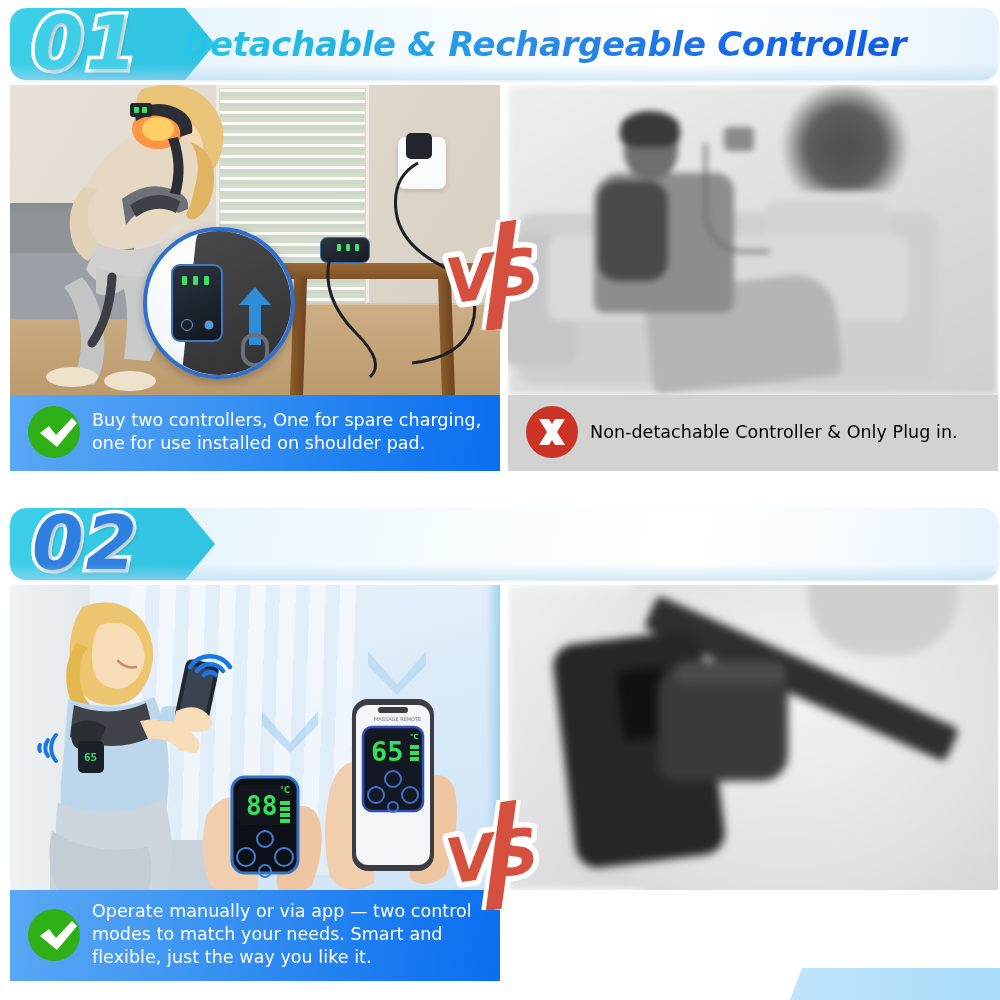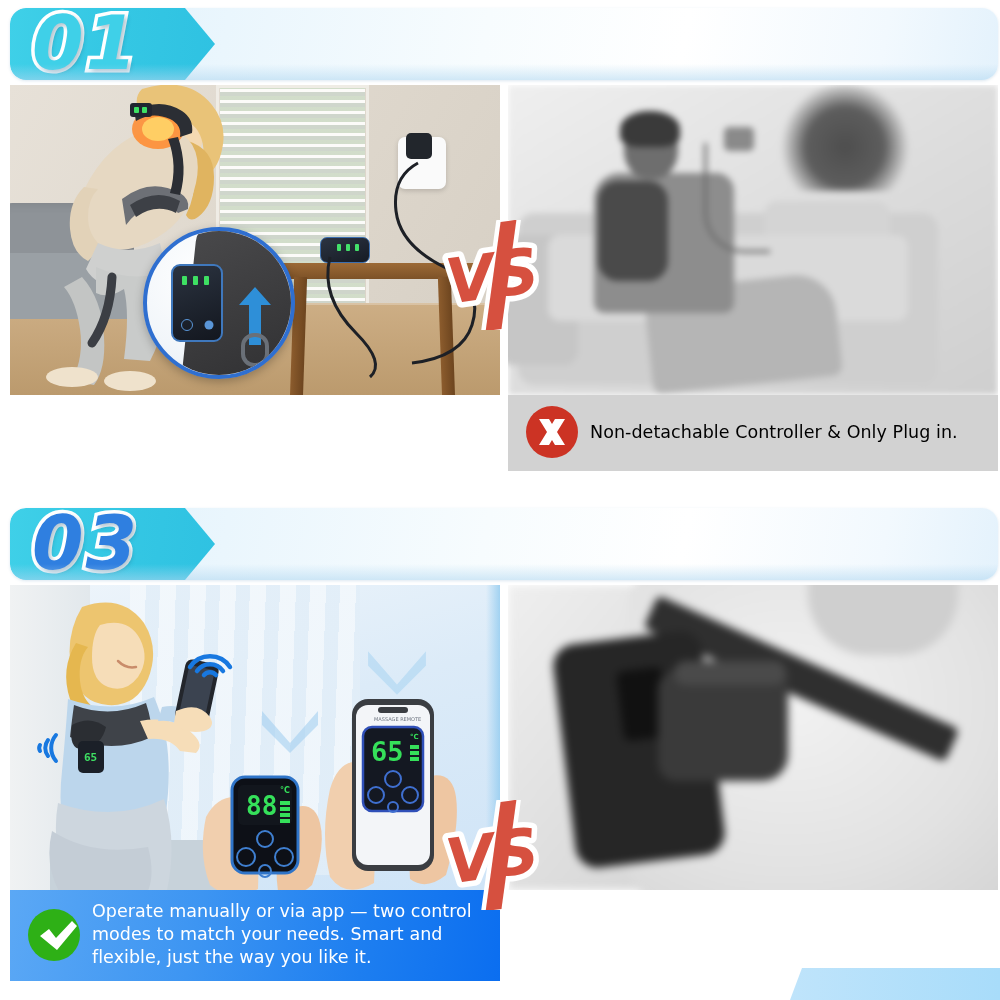--- a/index.html
+++ b/index.html
@@ -225,20 +225,24 @@
 
 <div class="page">
 
   <div class="bottom-band"></div>
 
   <div class="section" id="sec1">
 
     <div class="hdr">
       <div class="badge"></div>
       <div class="badge-num">01</div>
+      <div class="hdr-title">
+        <span class="shadowlayer">Detachable &amp; Rechargeable Controller</span>
+        <span>Detachable &amp; Rechargeable Controller</span>
+      </div>
     </div>
 
     <div class="row">
       <div class="panels">
 
         <div class="panel">
           <div class="photo">
             <div class="ph s1l">
               <div class="wall"></div>
               <div class="blinds"></div>
@@ -290,20 +294,28 @@
                     <u></u>
                   </div>
                 <svg class="arrow" width="48" height="88">
                   <path d="M22 8 l16 18 h-10 v40 h-12 v-40 h-10z" fill="#2e8fd8"></path>
                   <rect x="10" y="56" width="24" height="30" rx="11" fill="none" stroke="#6a7078" stroke-width="4"></rect>
                 </svg>
               </div>
             </div>
           </div>
 
+          <div class="cap good">
+            <div class="mark check">
+              <svg width="52" height="52" viewBox="0 0 52 52">
+                <path d="M12 27 l9 -7 l7 9 l16 -17 l5 5 l-20 24z" fill="#ffffff"></path>
+              </svg>
+            </div>
+            <div class="cap-text">Buy two controllers, One for spare charging, one for use installed on shoulder pad.</div>
+          </div>
         </div>
 
         <div class="panel">
           <div class="photo">
             <div class="ph s1r">
               <div class="wall"></div>
               <div class="plant"></div>
               <div class="sofa"></div>
               <div class="arm"></div>
               <div class="arm2"></div>
@@ -338,21 +350,21 @@
           <path d="M74 2 l16 0 l-30 106 l-16 0z" fill="#d6503f"></path>
         </g>
       </svg>
     </div>
   </div>
 
   <div class="section" id="sec2">
 
     <div class="hdr">
       <div class="badge"></div>
-      <div class="badge-num">03</div>
+      <div class="badge-num">02</div>
     </div>
 
     <div class="row">
       <div class="panels">
 
         <div class="panel">
           <div class="photo">
             <div class="ph s2l">
               <div class="wall"></div>
               <div class="curtain"></div>

